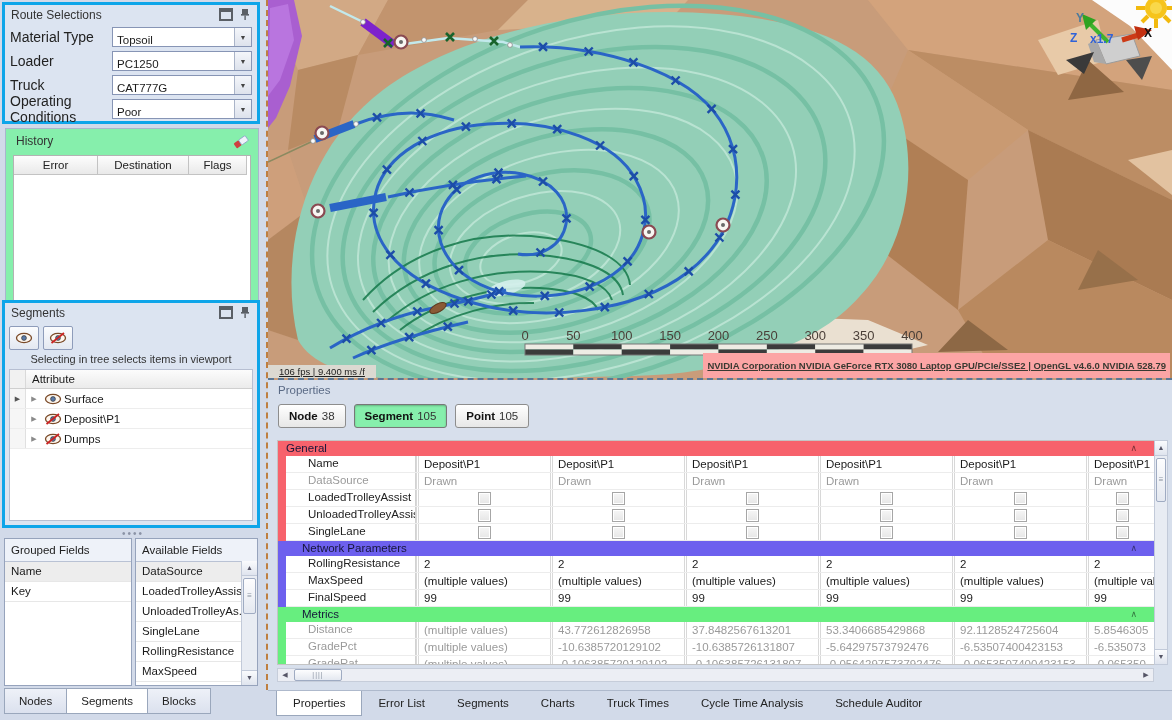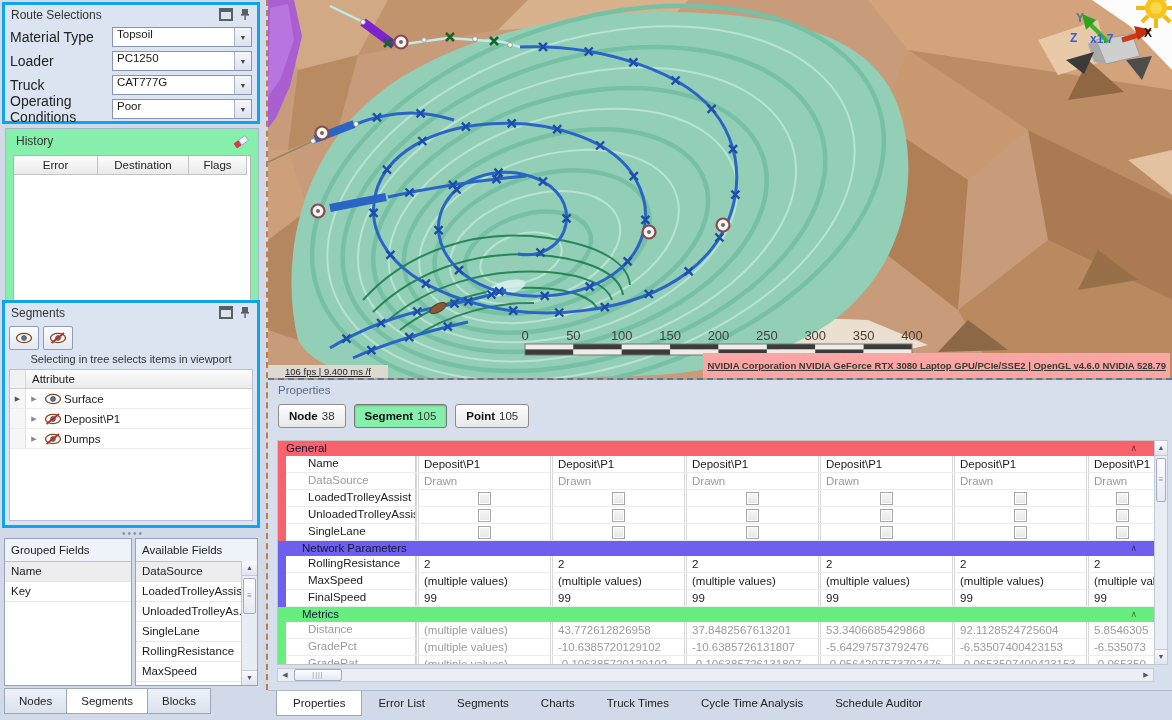--- a/index.html
+++ b/index.html
@@ -11,21 +11,21 @@
   .panel{position:absolute;background:#dce4f1;border:3px solid #0ea5e9;box-sizing:border-box;}
   .panel-title{height:20px;line-height:20px;padding-left:6px;font-size:12px;color:#333;position:relative;}
   .title-icons{position:absolute;right:4px;top:3px;display:flex;gap:6px;}
   .t-ico{width:14px;height:13px;display:inline-block;position:relative;}
   .ico-max{border:2px solid #5a5f66;border-top:4px solid #5a5f66;width:10px;height:7px;}
   .ico-pin svg{display:block;}
 
   #route-panel{left:2px;top:2px;width:258px;height:122px;}
   .rfield{display:flex;align-items:center;height:24px;padding:0 5px;}
   .rfield .lbl{width:102px;font-size:14px;color:#222;}
-  .combo{flex:1;height:18px;background:#fff;border:1px solid #8795b5;display:flex;align-items:flex-start;}
+  .combo{flex:1;height:18px;background:#fff;border:1px solid #8795b5;display:flex;align-items:flex-end;}
   .combo .val{flex:1;padding-left:4px;font-size:11.5px;}
   .combo .dd{width:16px;height:100%;border-left:1px solid #aab4c8;background:linear-gradient(#f4f6fa,#dde2ec);display:flex;align-items:center;justify-content:center;color:#444;font-size:7px;}
 
   #history-box{left:5px;top:128px;width:254px;height:187px;border:1px solid #a9b5cd;background:#86efac;position:absolute;box-sizing:border-box;}
   .hist-title{height:24px;line-height:24px;padding-left:10px;font-size:12px;color:#333;position:relative;}
   .hist-title .eraser{position:absolute;right:8px;top:4px;}
   .hist-table{position:absolute;left:7px;right:7px;top:26px;bottom:8px;background:#fff;border:1px solid #b3b3b3;}
   .hist-head{display:flex;height:19px;}
   .hist-head .hc{border-right:1px solid #c3c3c3;border-bottom:1px solid #c3c3c3;background:linear-gradient(#fdfdfd,#e9e9e9);text-align:center;line-height:19px;font-size:11.5px;color:#222;}
 
@@ -57,21 +57,21 @@
   .sc-thumb{margin:2px 1px;height:34px;background:linear-gradient(#fdfdfe,#e4e8f0);border:1px solid #9fabc2;border-radius:2px;text-align:center;color:#88929f;font-size:8px;line-height:34px;}
 
   .tabstrip-left{position:absolute;left:0px;top:688px;width:266px;height:30px;display:flex;align-items:flex-start;padding-left:4px;box-sizing:border-box;background:#d2dae9;}
   .ltab{height:24px;line-height:24px;padding:0 14px;font-size:11.5px;border:1px solid #9aa7bc;background:linear-gradient(#eef1f8,#dbe1ee);color:#222;}
   .ltab + .ltab{border-left:none;}
   .ltab.active{background:#fff;}
 
   
   .viewport{position:absolute;left:268px;top:0;width:904px;height:380px;background:#c89c7a;border-bottom:2px dashed #5a7795;box-sizing:border-box;overflow:hidden;}
   .viewport svg{display:block;}
-  .fps-chip{position:absolute;left:0;bottom:0;background:#dcd9d1;color:#222;font-size:9.5px;padding:1px 17px;text-decoration:underline;}
+  .fps-chip{position:absolute;left:0;bottom:0;background:#dcd9d1;color:#222;font-size:9.5px;padding:1px 11px;text-decoration:underline;}
   .gpu-chip{position:absolute;right:2px;bottom:0;background:#fca5a5;color:#3a3a32;font-size:9.5px;font-weight:bold;padding:7px 4px;text-decoration:underline;}
 
   
   .props{position:absolute;left:268px;top:380px;width:904px;height:310px;background:#d7dfec;box-sizing:border-box;}
   .props-title{position:absolute;left:10px;top:4px;color:#5a6a85;font-size:11.5px;}
   .selector-row{position:absolute;left:10px;top:24px;display:flex;gap:8px;}
   .selbtn{height:22px;padding:0 10px;border:1px solid #8d8d8d;border-radius:3px;background:linear-gradient(#ffffff,#e7e7e7);display:flex;align-items:center;gap:4px;font-size:11.5px;}
   .selbtn b{font-weight:bold;color:#111;}
   .selbtn span{color:#333;}
   .selbtn.active{background:#86efac;box-shadow:inset 0 1px 2px rgba(0,0,0,.25);border-color:#777;}

